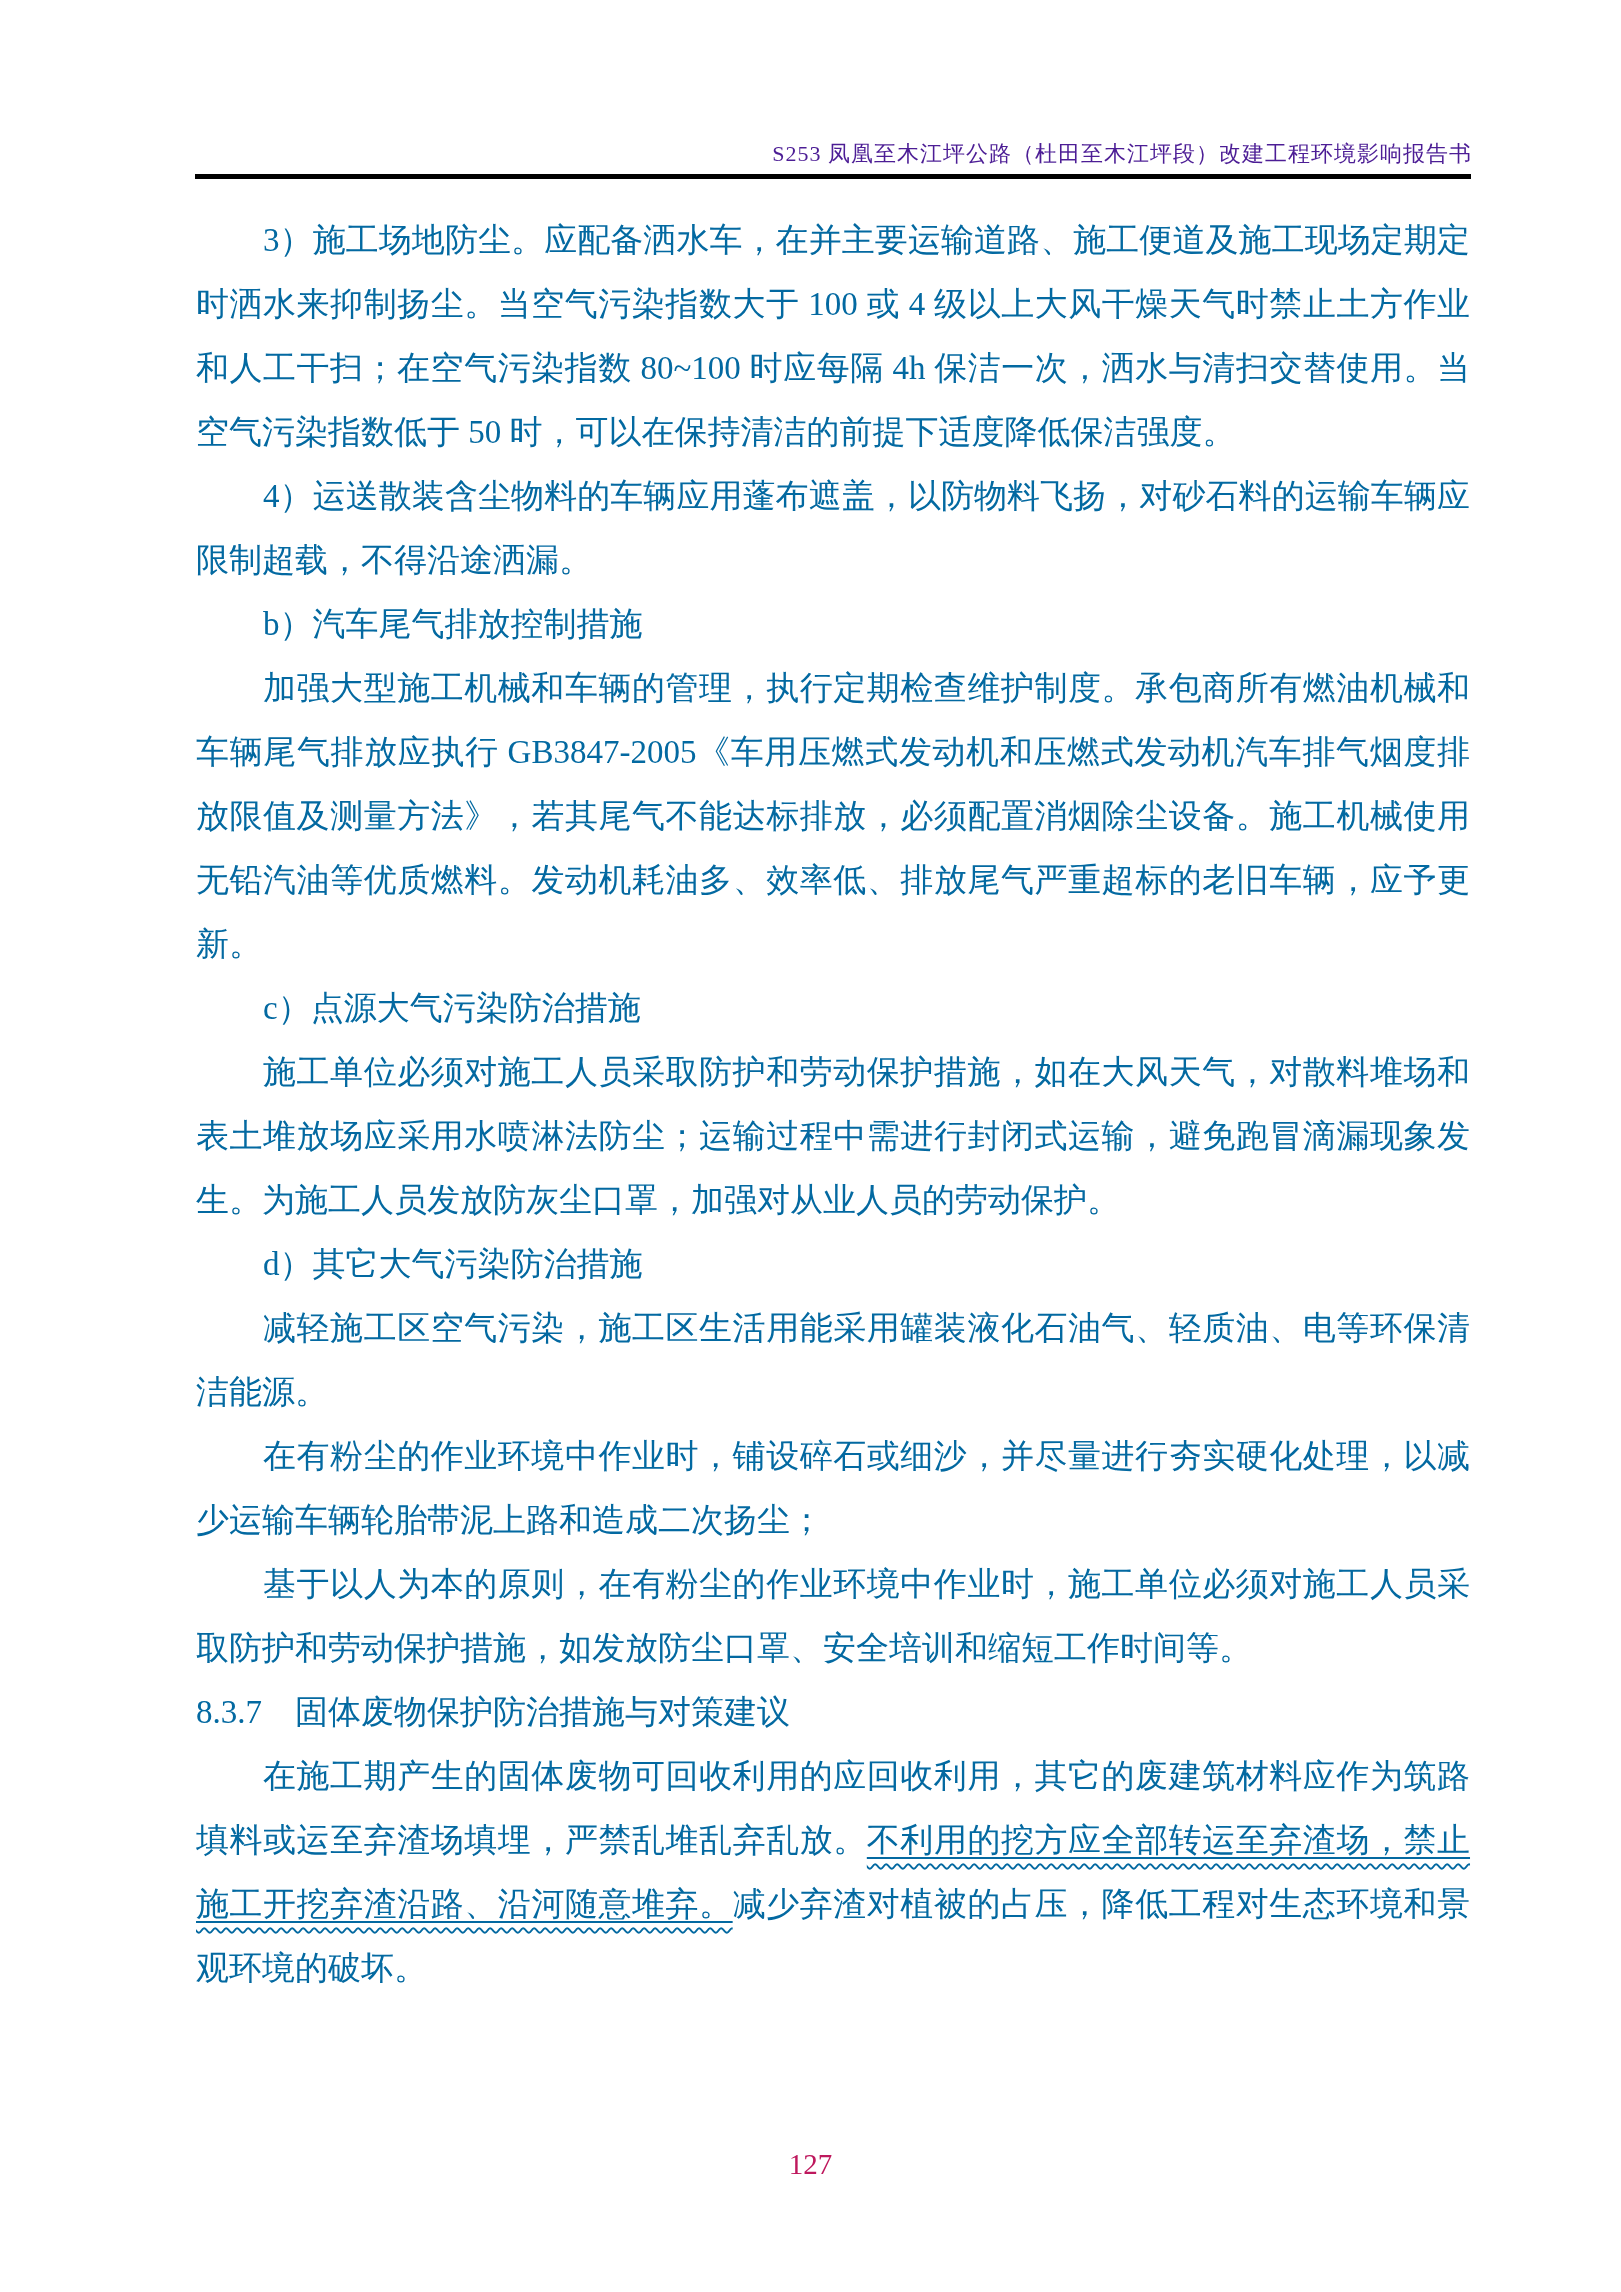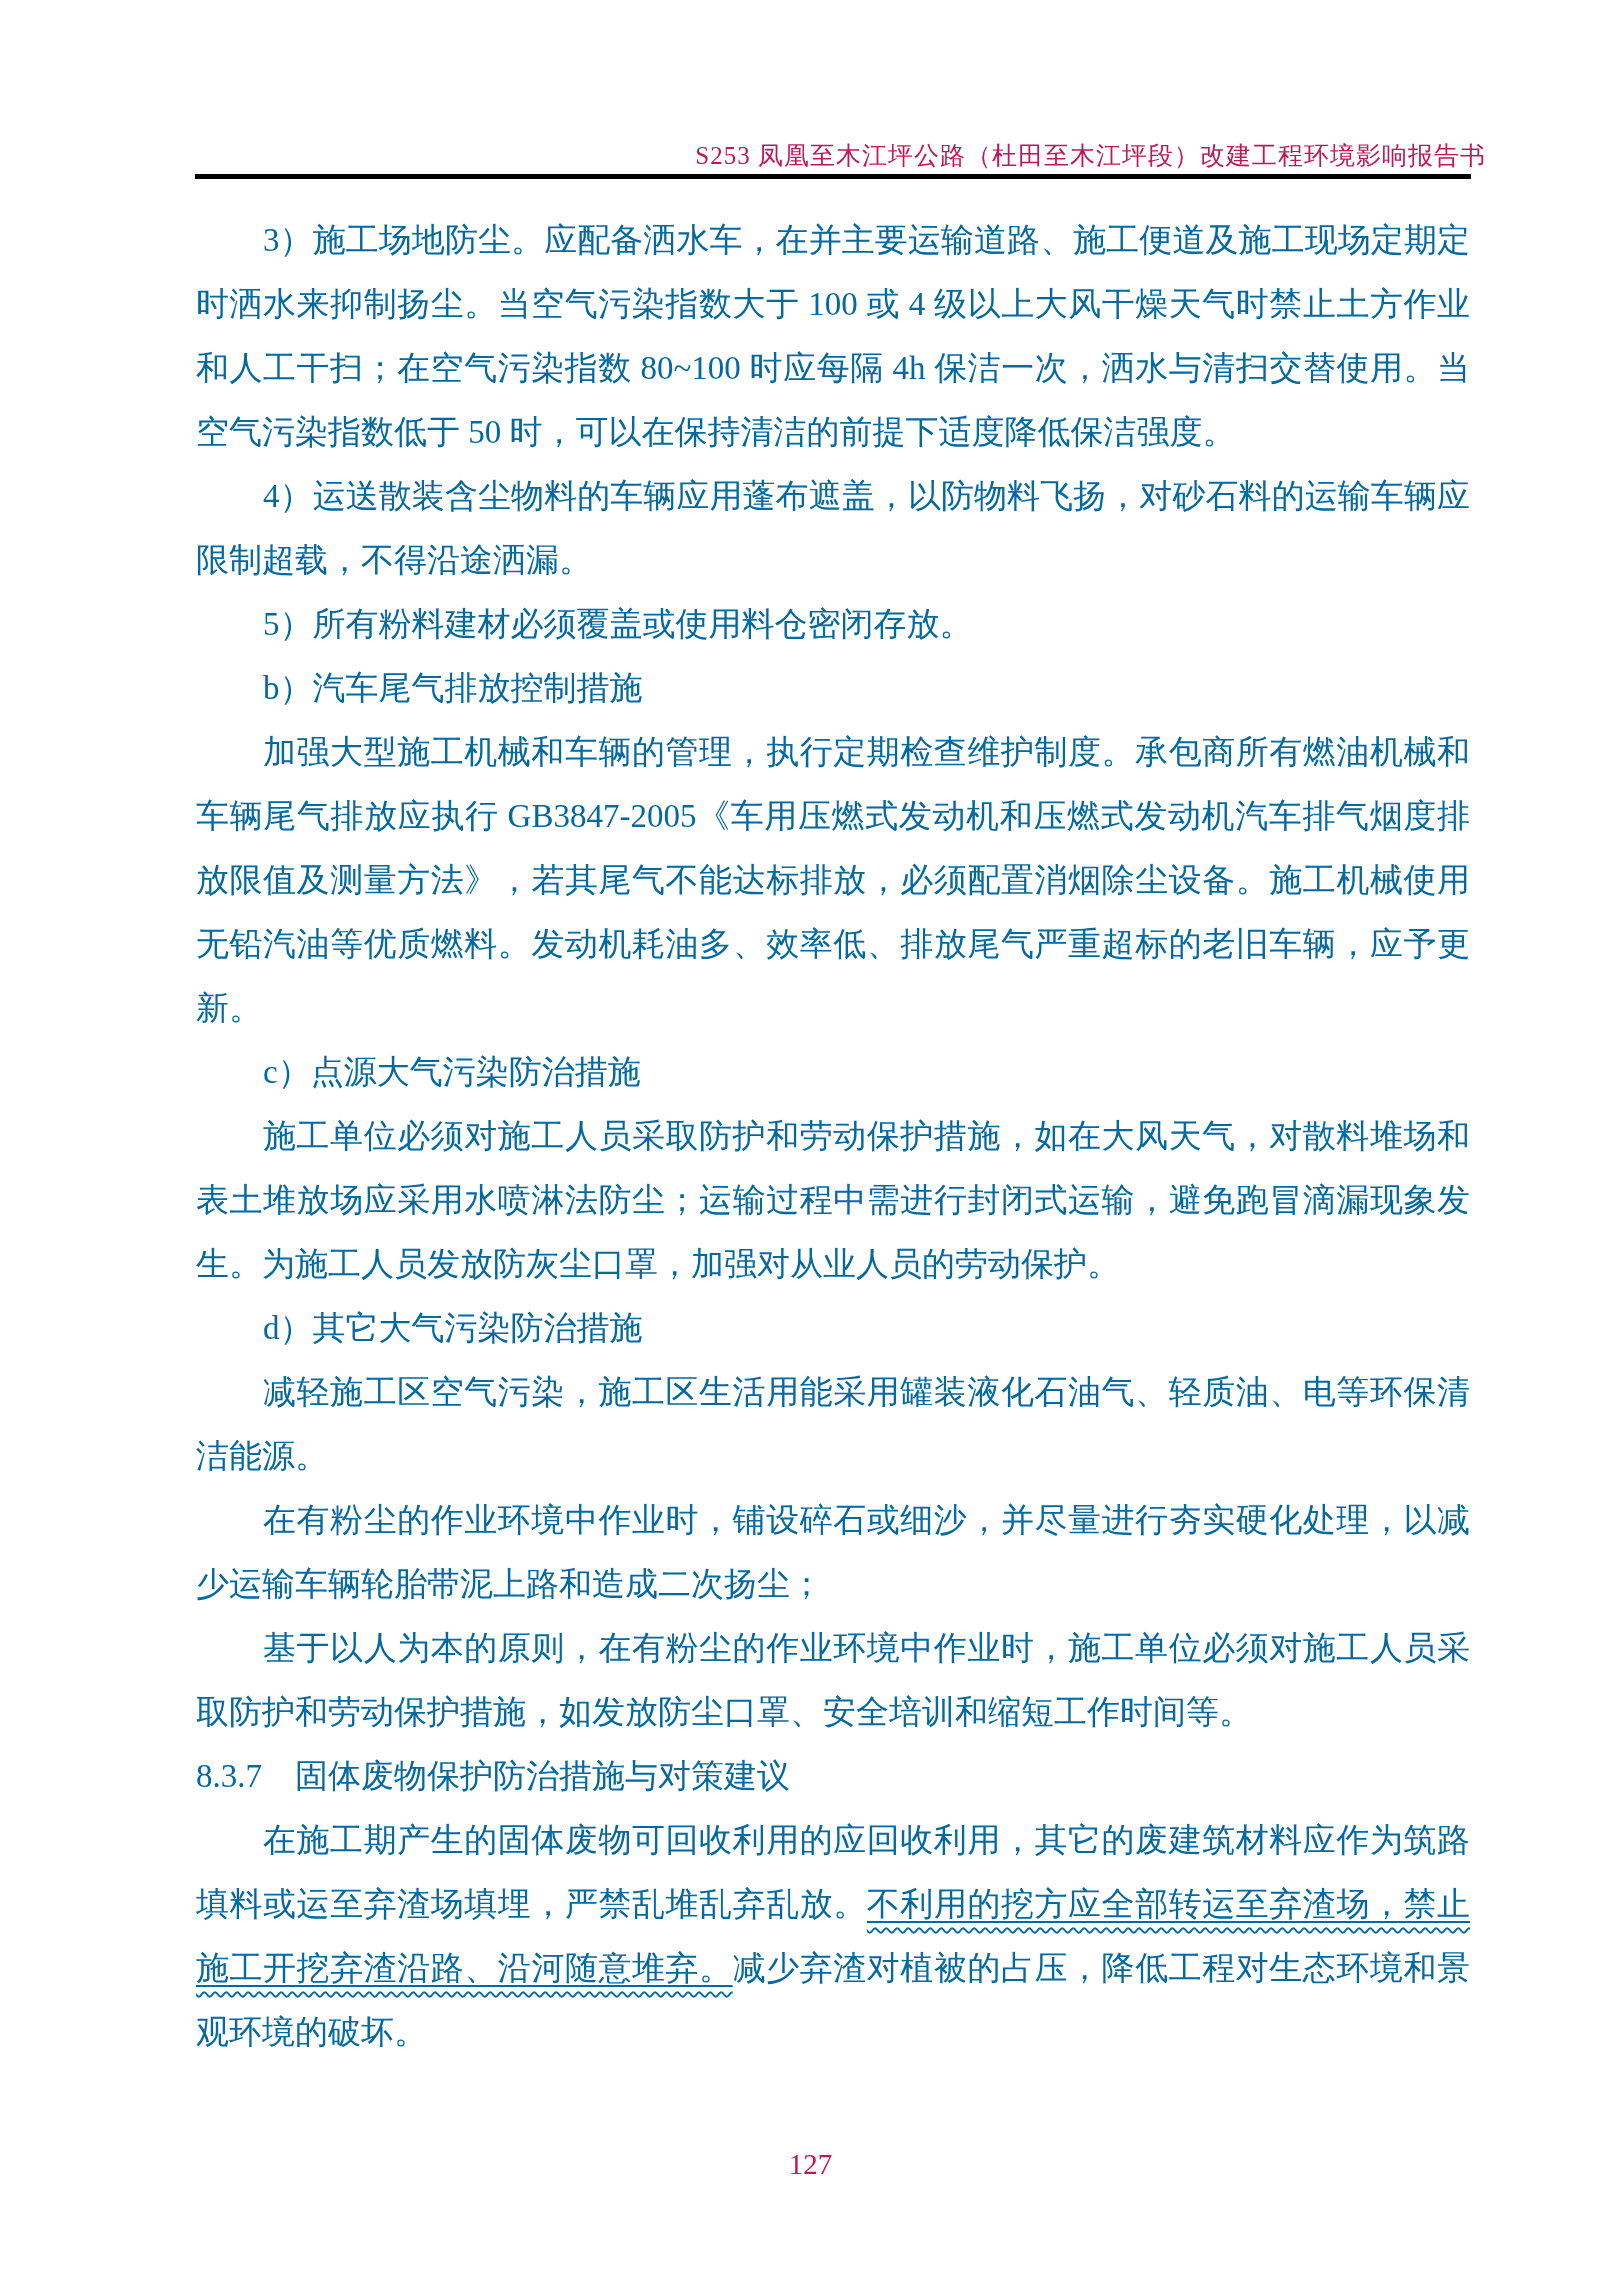--- a/index.html
+++ b/index.html
@@ -12,25 +12,25 @@
     width: 1621px;
     height: 2293px;
     background: #ffffff;
     color: #111111;
     font-family: "Liberation Serif", "DejaVu Serif", serif;
     overflow: hidden;
   }
   .header-title {
     position: absolute;
     top: 139px;
-    right: 135px;
-    font-size: 25px;
+    right: 149px;
+    font-size: 22px;
     letter-spacing: 1px;
     white-space: nowrap;
-    color: #be185d;
+    color: #4c1d95;
   }
   .header-rule {
     position: absolute;
     top: 174px;
     left: 195px;
     width: 1276px;
     height: 4.9px;
     background: #000000;
   }
   .content {
@@ -88,21 +88,20 @@
 
 <div class="page">
 
   <div class="header-title">S253 凤凰至木江坪公路（杜田至木江坪段）改建工程环境影响报告书</div>
 
   <div class="header-rule"></div>
 
   <div class="content">
     <p>3）施工场地防尘。应配备洒水车，在并主要运输道路、施工便道及施工现场定期定时洒水来抑制扬尘。当空气污染指数大于 100 或 4 级以上大风干燥天气时禁止土方作业和人工干扫；在空气污染指数 80~100 时应每隔 4h 保洁一次，洒水与清扫交替使用。当空气污染指数低于 50 时，可以在保持清洁的前提下适度降低保洁强度。</p>
     <p>4）运送散装含尘物料的车辆应用蓬布遮盖，以防物料飞扬，对砂石料的运输车辆应限制超载，不得沿途洒漏。</p>
-    <p>5）所有粉料建材必须覆盖或使用料仓密闭存放。</p>
     <p>b）汽车尾气排放控制措施</p>
     <p>加强大型施工机械和车辆的管理，执行定期检查维护制度。承包商所有燃油机械和车辆尾气排放应执行 GB3847-2005《车用压燃式发动机和压燃式发动机汽车排气烟度排放限值及测量方法》，若其尾气不能达标排放，必须配置消烟除尘设备。施工机械使用无铅汽油等优质燃料。发动机耗油多、效率低、排放尾气严重超标的老旧车辆，应予更新。</p>
     <p>c）点源大气污染防治措施</p>
     <p>施工单位必须对施工人员采取防护和劳动保护措施，如在大风天气，对散料堆场和表土堆放场应采用水喷淋法防尘；运输过程中需进行封闭式运输，避免跑冒滴漏现象发生。为施工人员发放防灰尘口罩，加强对从业人员的劳动保护。</p>
     <p>d）其它大气污染防治措施</p>
     <p>减轻施工区空气污染，施工区生活用能采用罐装液化石油气、轻质油、电等环保清洁能源。</p>
     <p>在有粉尘的作业环境中作业时，铺设碎石或细沙，并尽量进行夯实硬化处理，以减少运输车辆轮胎带泥上路和造成二次扬尘；</p>
     <p>基于以人为本的原则，在有粉尘的作业环境中作业时，施工单位必须对施工人员采取防护和劳动保护措施，如发放防尘口罩、安全培训和缩短工作时间等。</p>
 
     <h2 class="section-heading">

